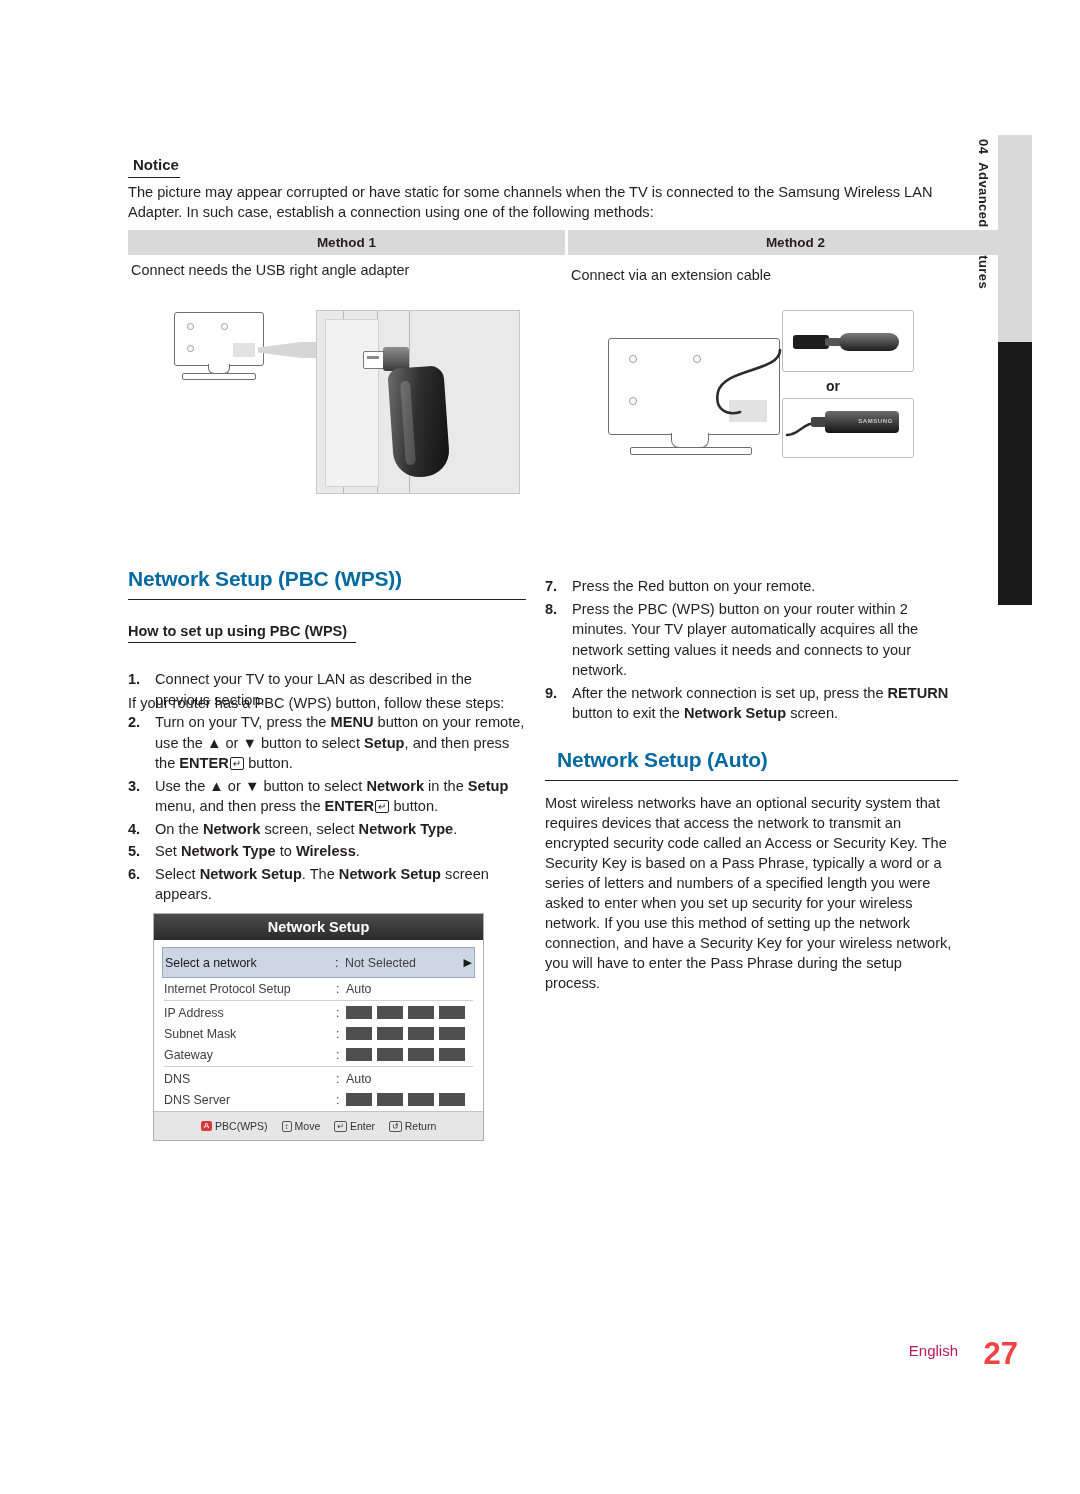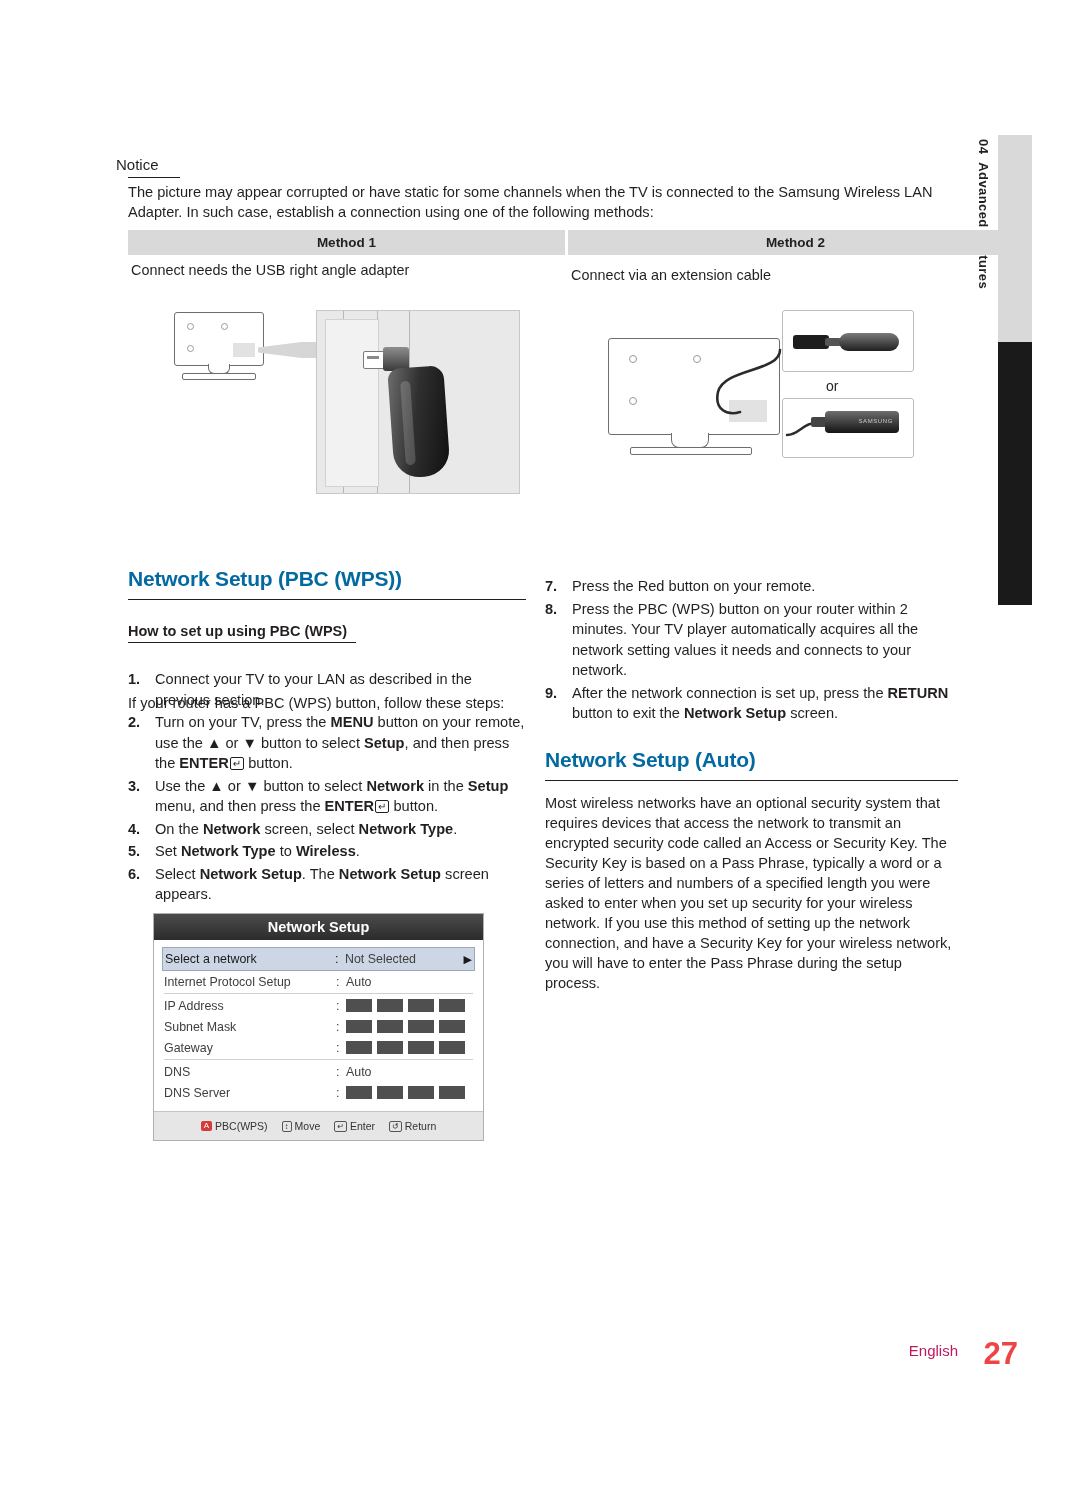--- a/index.html
+++ b/index.html
@@ -59,24 +59,25 @@
     font-weight: bold;
     letter-spacing: 0.4px;
     color: #231f20;
     padding-top: 4px;
   }
   .side-tab .vert .num { font-weight: bold; }
 
   
   .notice-title {
     position: absolute;
-    left: 116px; top: 156px;
+    left: 133px; top: 156px;
     font-size: 15px;
     color: #231f20;
     padding-bottom: 2px;
+    font-weight: bold;
   }
   .notice-underline {
     position: absolute;
     left: 128px; top: 177px;
     width: 52px; height: 1px;
     background: #231f20;
   }
   .notice-body {
     position: absolute;
     left: 128px; top: 182px;
@@ -153,21 +154,21 @@
     position: absolute;
     border-left: 1.2px solid #b7b7b7;
     height: 100%;
   }
   .connector-arrow {
     position: absolute;
     background: #d6d6d6;
   }
 
   
-  #illus2 { left: 568px; top: 300px; width: 392px; height: 200px; }
+  #illus2 { left: 568px; top: 300px; width: 392px; height: 200px; font-weight: bold; }
   .tv-med {
     position: absolute; left: 40px; top: 38px;
     width: 170px; height: 95px;
     border: 1.4px solid #6d6e71; border-radius: 3px; background: #fff;
   }
   .tv-med .dot {
     position: absolute; width: 6px; height: 6px;
     border: 1.2px solid #9a9a9a; border-radius: 50%;
   }
   .tv-med .sbox {
@@ -289,21 +290,21 @@
     align-items: center;
     font-size: 12.4px;
     color: #404040;
   }
   .osd-row .lbl { width: 172px; }
   .osd-row .colon { width: 10px; }
   .osd-row.sel {
     background: #cdd6e4;
     border: 1px solid #9aa7bd;
     color: #1a1a1a;
-    height: 24px;
+    height: 31px;
     box-sizing: border-box;
     margin: 0 -2px;
     padding: 0 2px;
   }
   .osd-row.sel .lbl { width: 170px; }
   .osd-sep {
     height: 1px; background: #d0d0d0; margin: 1px 0;
   }
   .boxes { display: flex; gap: 5px; }
   .boxes span {
@@ -546,20 +547,20 @@
           <span class="gl">↵</span>
           <span>Enter</span>
         </span>
         <span class="item">
           <span class="gl">↺</span>
           <span>Return</span>
         </span>
       </div>
   </div>
 
-  <div class="h1" style="left:545px; top:748px;">Network Setup (Auto)</div>
+  <div class="h1" style="left:557px; top:748px;">Network Setup (Auto)</div>
   <div class="h1-rule" style="left:545px; top:780px; width:413px;"></div>
   <div class="para" style="left:545px; top:793px; width:414px;">Most wireless networks have an optional security system that requires devices that access the network to transmit an encrypted security code called an Access or Security Key. The Security Key is based on a Pass Phrase, typically a word or a series of letters and numbers of a specified length you were asked to enter when you set up security for your wireless network.  If you use this method of setting up the network connection, and have a Security Key for your wireless network, you will have to enter the Pass Phrase during the setup process.</div>
 
   <div class="footer-lang">English</div>
   <div class="footer-page">27</div>
 
 </div>
 
 </body></html>

